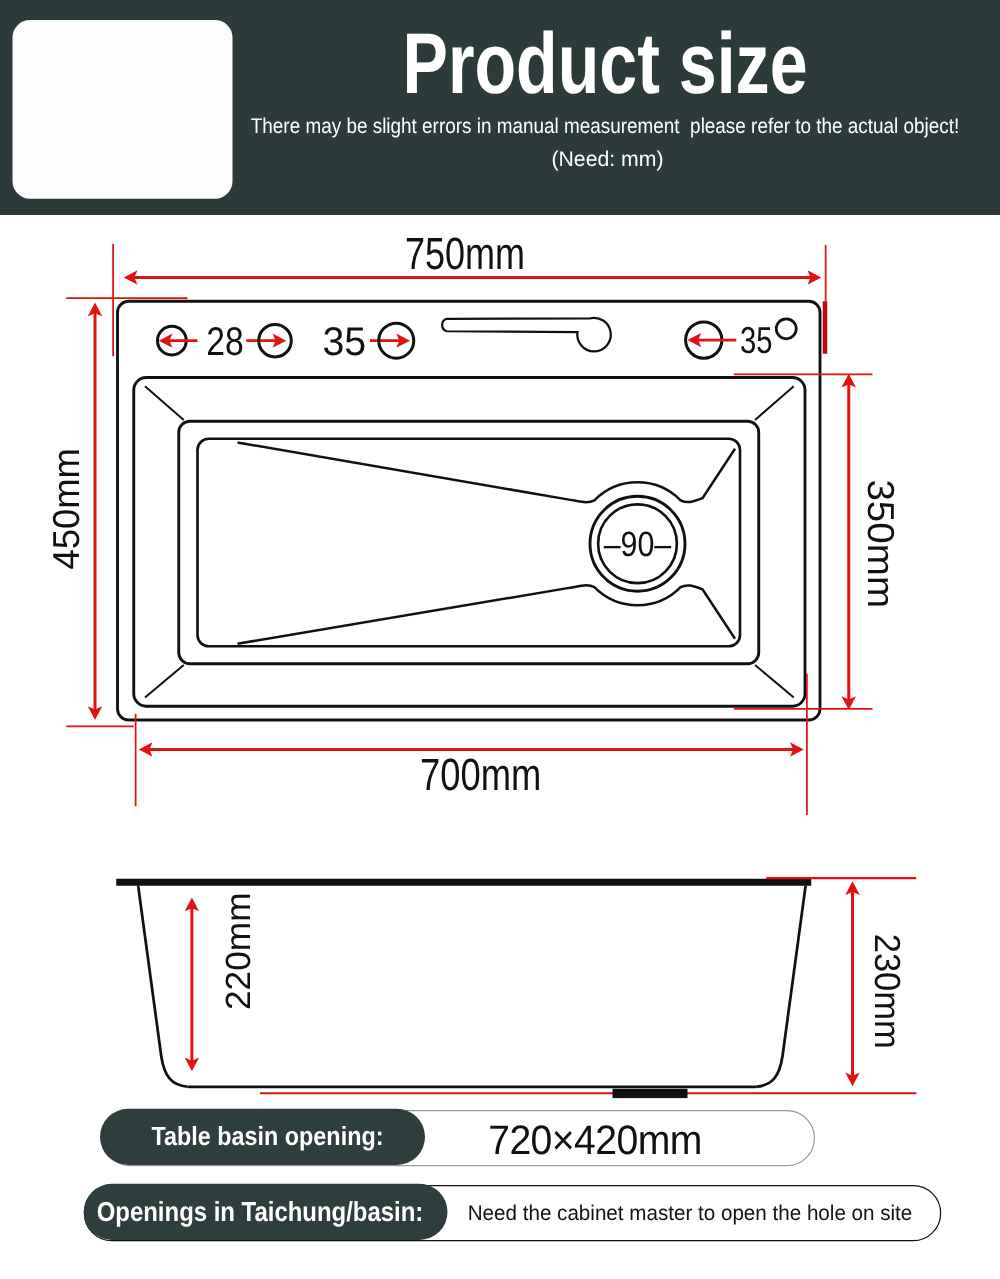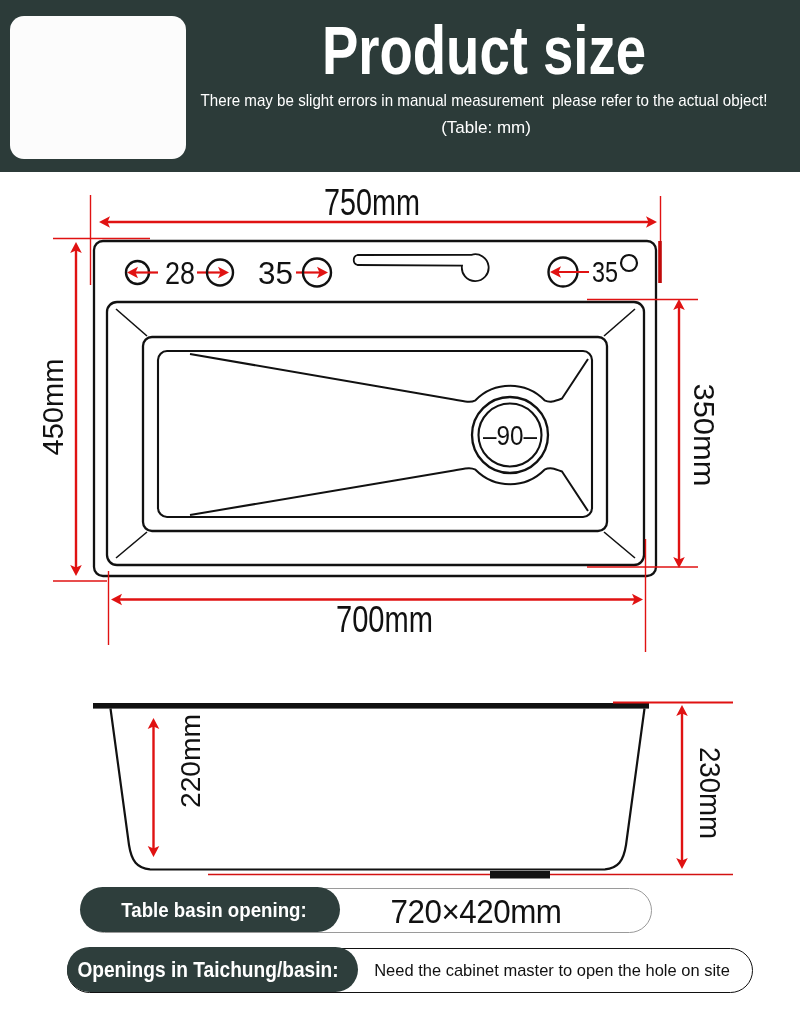--- a/index.html
+++ b/index.html
@@ -6,21 +6,21 @@
 <body>
 
 <div class="abs" style="left:0;top:0;width:800px;height:172px;background:#2c3b39"></div>
 
 <div class="abs" style="left:10px;top:16px;width:176px;height:143px;background:#fcfcfc;border-radius:14px"></div>
 
 <div class="abs" style="left:484px;top:11px;transform:translateX(-50%) scaleX(0.79);font-size:69px;font-weight:bold;color:#fff;white-space:nowrap;letter-spacing:0px">Product size</div>
 
 <div class="abs" style="left:484px;top:91px;transform:translateX(-50%) scaleX(0.89);font-size:17px;color:#fff;white-space:nowrap">There may be slight errors in manual measurement&nbsp; please refer to the actual object!</div>
 
-<div class="abs" style="left:486px;top:118px;transform:translateX(-50%);font-size:17px;color:#fff;white-space:nowrap">(Table: mm)</div>
+<div class="abs" style="left:486px;top:118px;transform:translateX(-50%);font-size:17px;color:#fff;white-space:nowrap">(Need: mm)</div>
 
 <svg class="abs" style="left:0;top:0" width="800" height="1023" viewBox="0 0 800 1023" fill="none">
 
 <rect x="94" y="241" width="562" height="335" rx="9" stroke="#111" stroke-width="2.3"></rect>
 
 <rect x="107" y="302" width="537" height="263" rx="10" stroke="#111" stroke-width="2.3"></rect>
 
 <rect x="143" y="337" width="464" height="194" rx="9" stroke="#111" stroke-width="2.3"></rect>
 
 <rect x="158" y="351" width="434" height="166" rx="9" stroke="#111" stroke-width="2.1"></rect>

